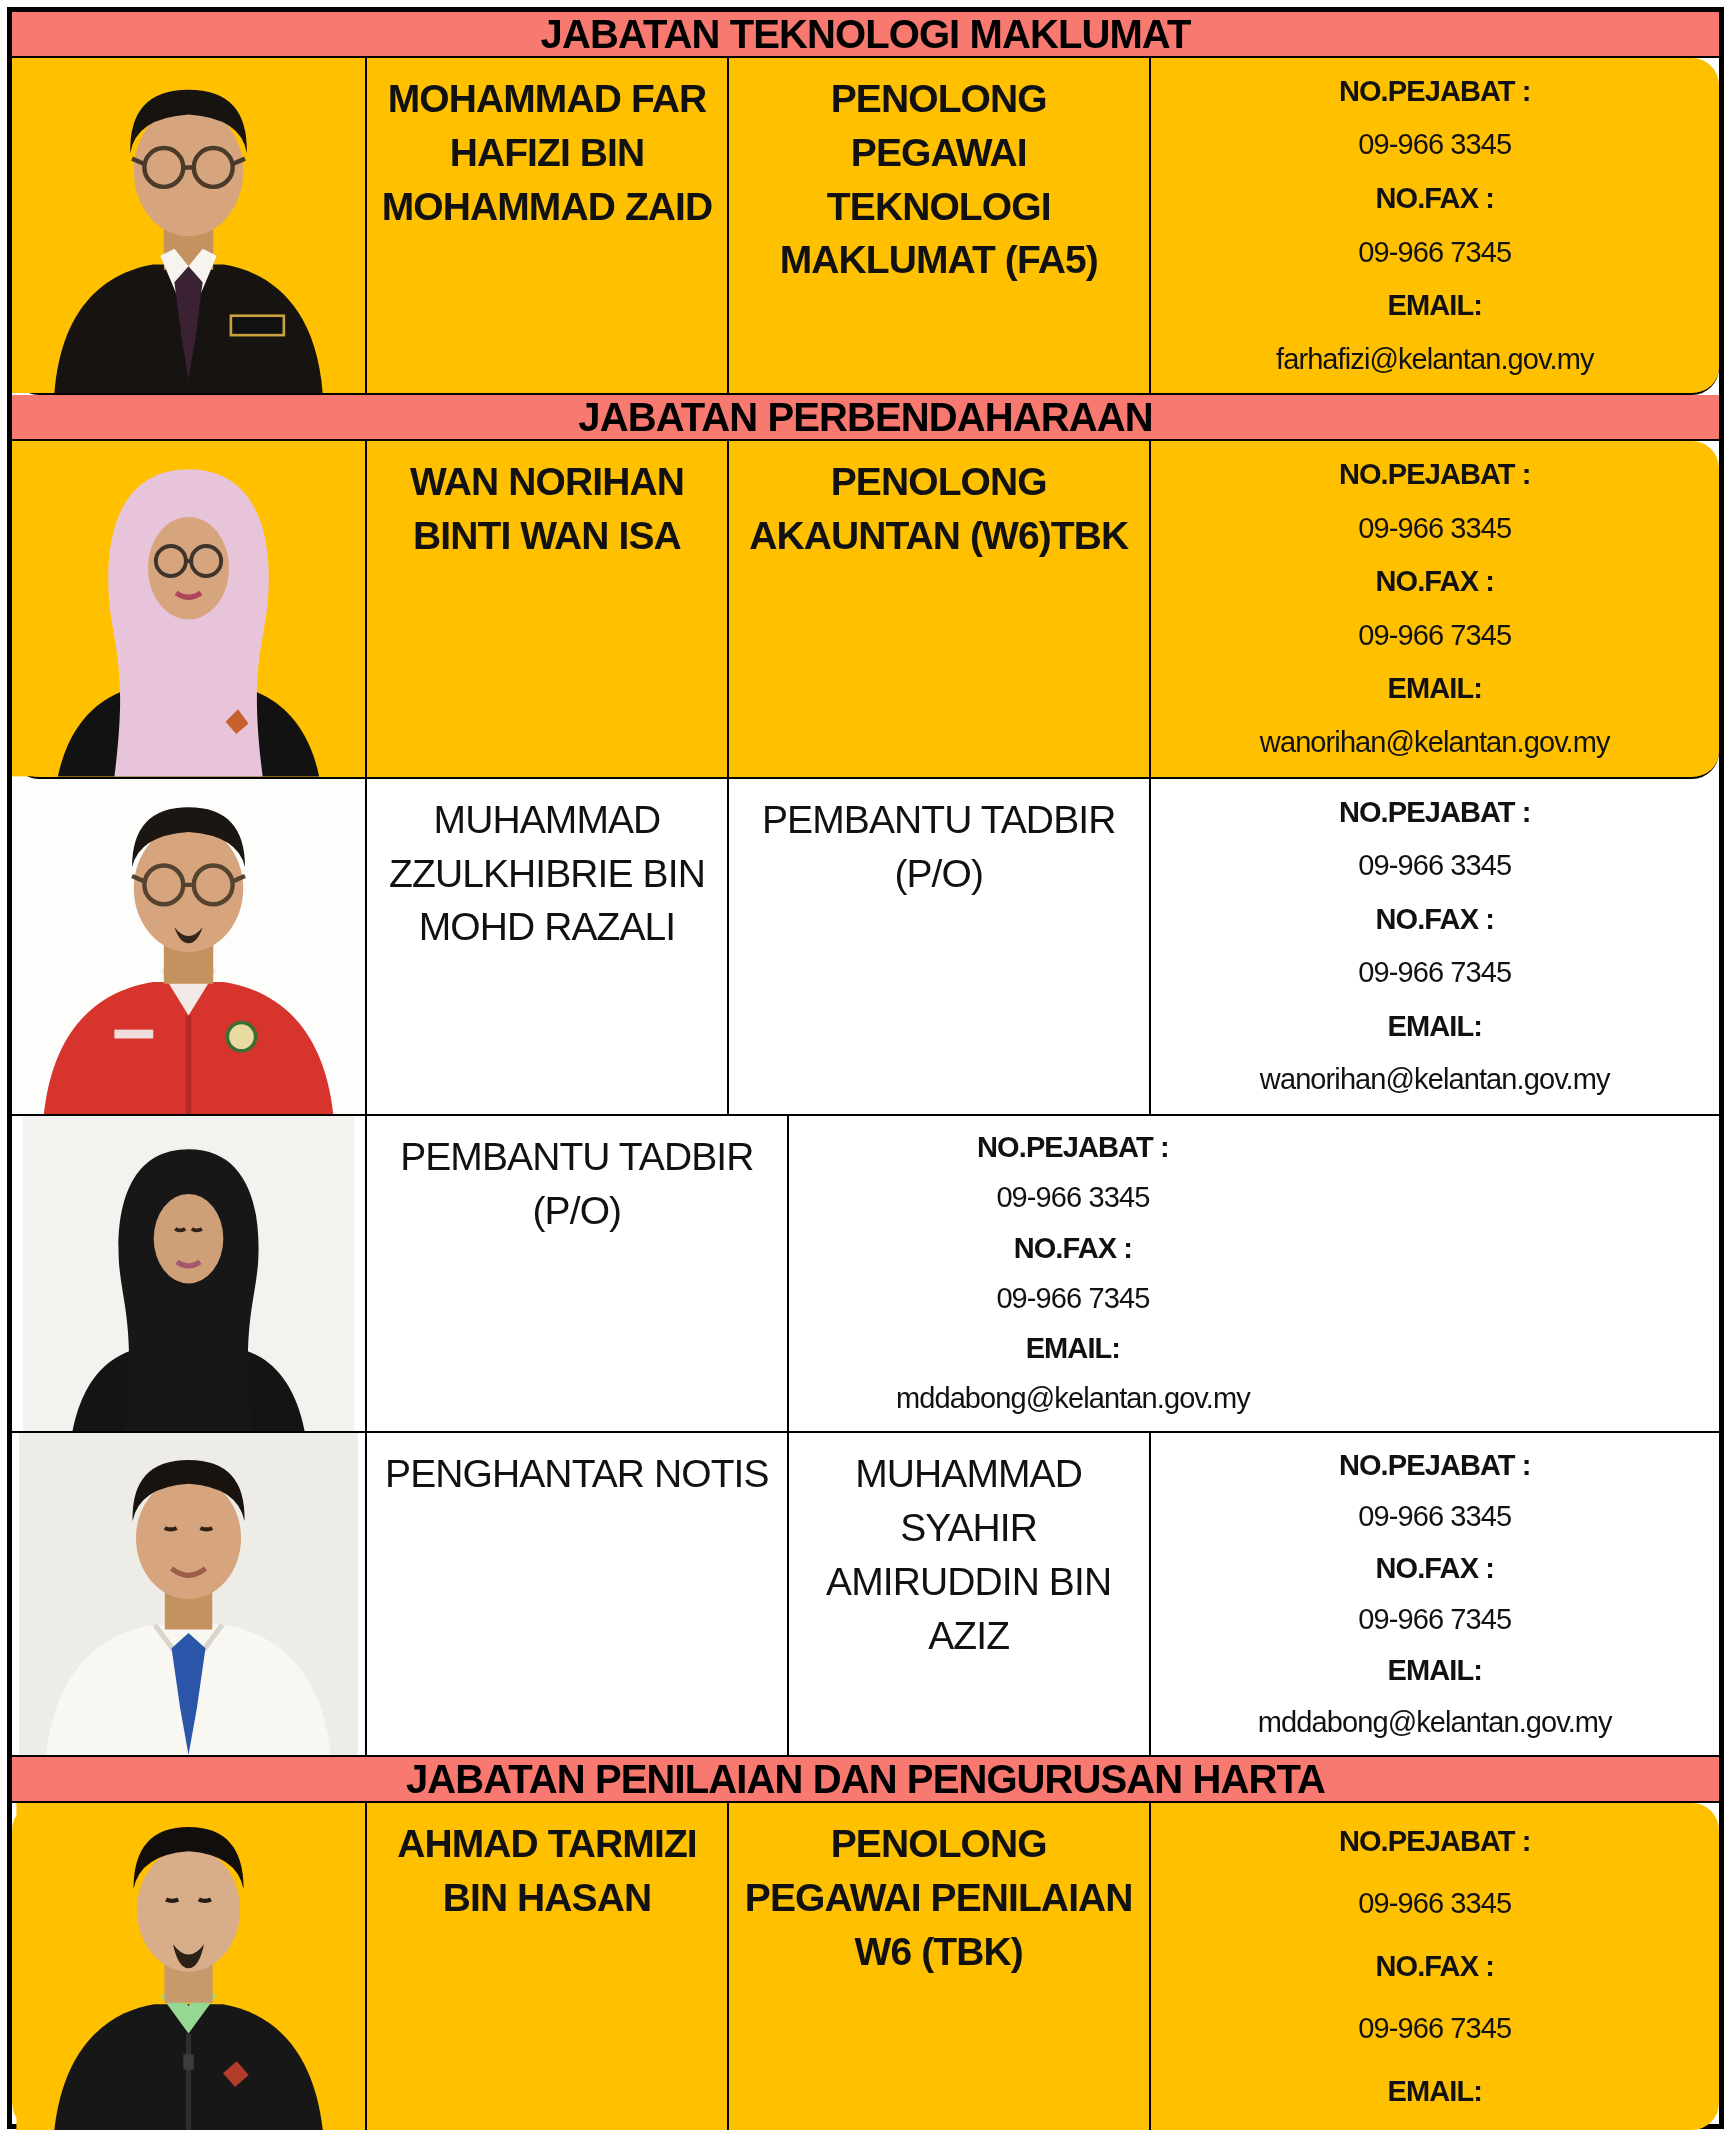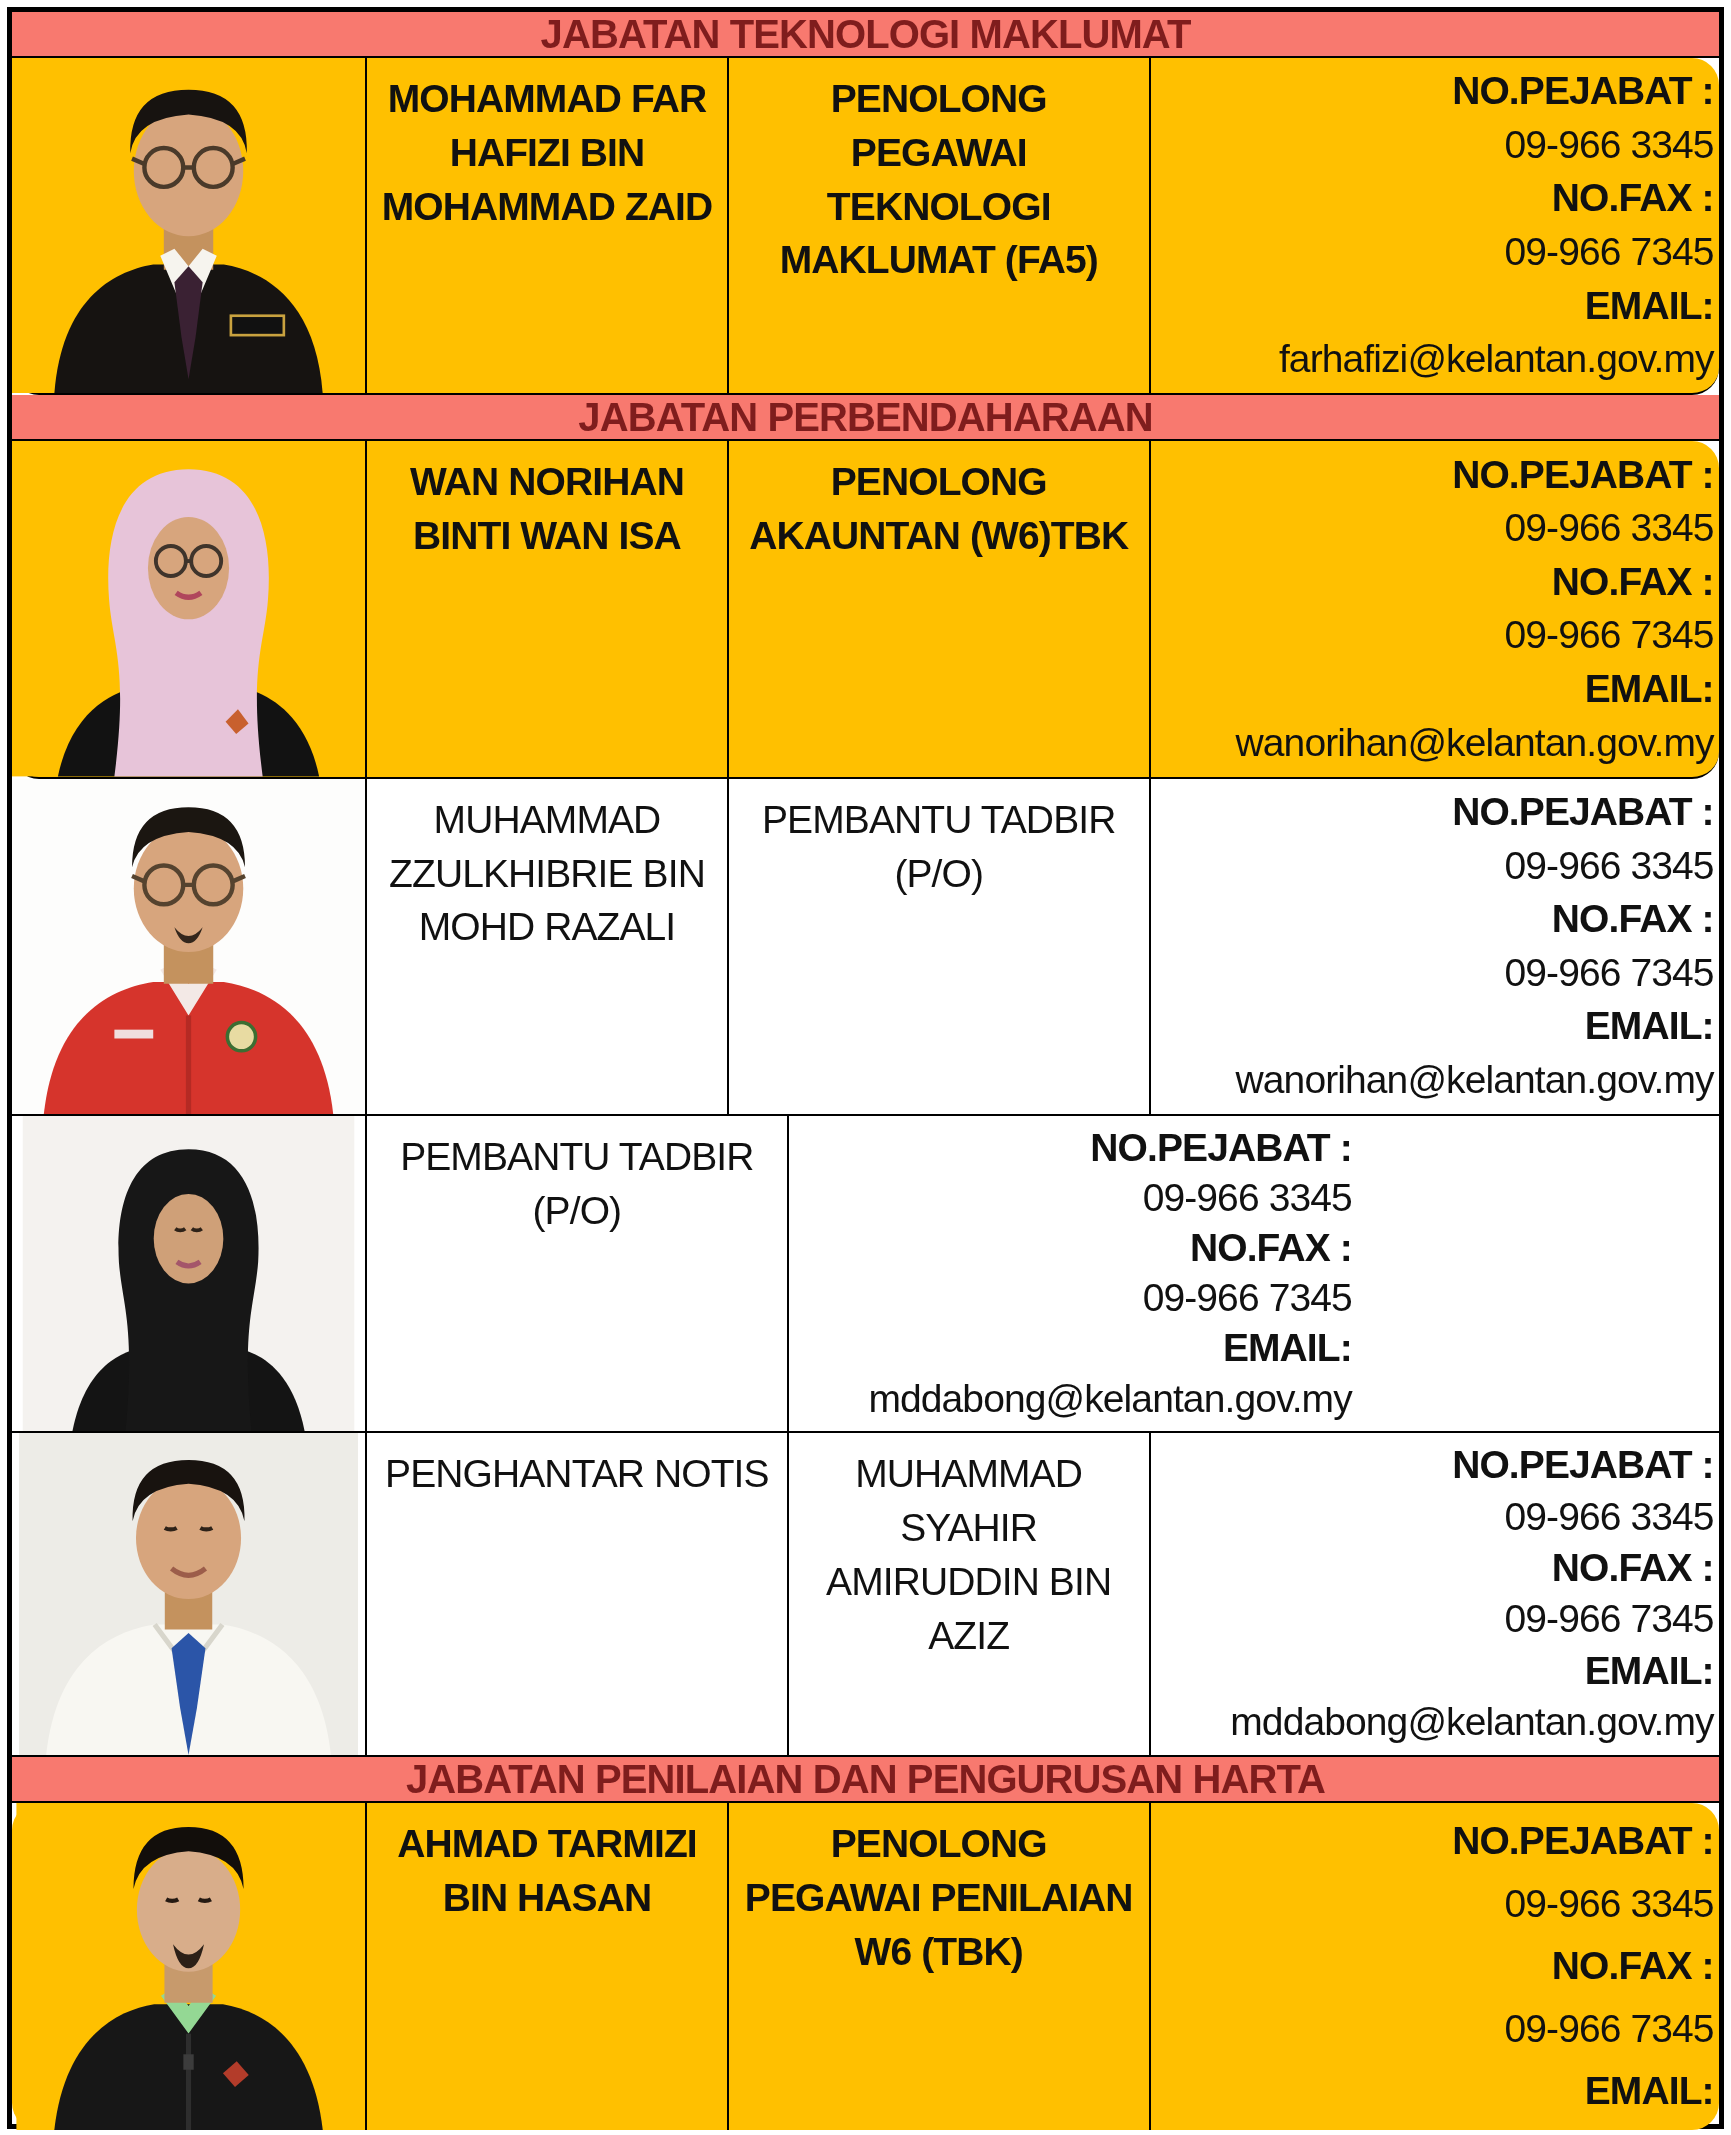--- a/index.html
+++ b/index.html
@@ -9,33 +9,33 @@
     border:5.3px solid var(--border,#000);
     box-sizing:border-box;
     display:flex;flex-direction:column;
     background:#fff;
   }
   .block{box-sizing:border-box;border-bottom:2.6px solid var(--border,#000);}
   .block:last-child{border-bottom:none;}
   .dept-header{
     background:var(--header_bg,#F8796F);
     display:flex;align-items:center;justify-content:center;
-    font-weight:bold;font-size:40px;letter-spacing:-0.9px;color:#7f1d1d;text-align:right;
+    font-weight:bold;font-size:40px;letter-spacing:-0.9px;color:#000000;text-align:right;
   }
   .row{display:flex;}
   .row.yellow{background:var(--row_yellow,#FFC000);border-radius:27px;}
   .row.white{background:var(--row_white,#FFFFFF);}
   .cell{box-sizing:border-box;border-right:2.6px solid var(--border,#000);height:100%;}
   .cell:last-child{border-right:none;}
   .photo-cell{width:20.8%;display:flex;align-items:flex-end;justify-content:center;overflow:hidden;}
   .photo-cell svg{width:100%;height:100%;display:block;}
   .name-cell{width:21.2%;}
   .pos-cell{width:24.7%;}
   .contact-cell{width:33.3%;display:flex;flex-direction:column;justify-content:space-around;
-    text-align:right;padding:7px 5.3px;font-size:39px;letter-spacing:-0.9px;color:#111;line-height:1.1;}
+    text-align:center;padding:7px 5.3px;font-size:29px;letter-spacing:-0.9px;color:#111;line-height:1.1;}
   .name-cell,.pos-cell{
     text-align:center;padding:14px 10.5px 0 10.5px;font-size:39px;line-height:1.38;
     letter-spacing:-0.9px;color:#111;
   }
   .row.yellow .name-cell,.row.yellow .pos-cell{font-weight:bold;}
   .row.white .name-cell,.row.white .pos-cell{font-weight:normal;}
   .contact-cell .lbl{font-weight:bold;}
   .contact-cell .val{font-weight:normal;}
 </style>
 </head>

